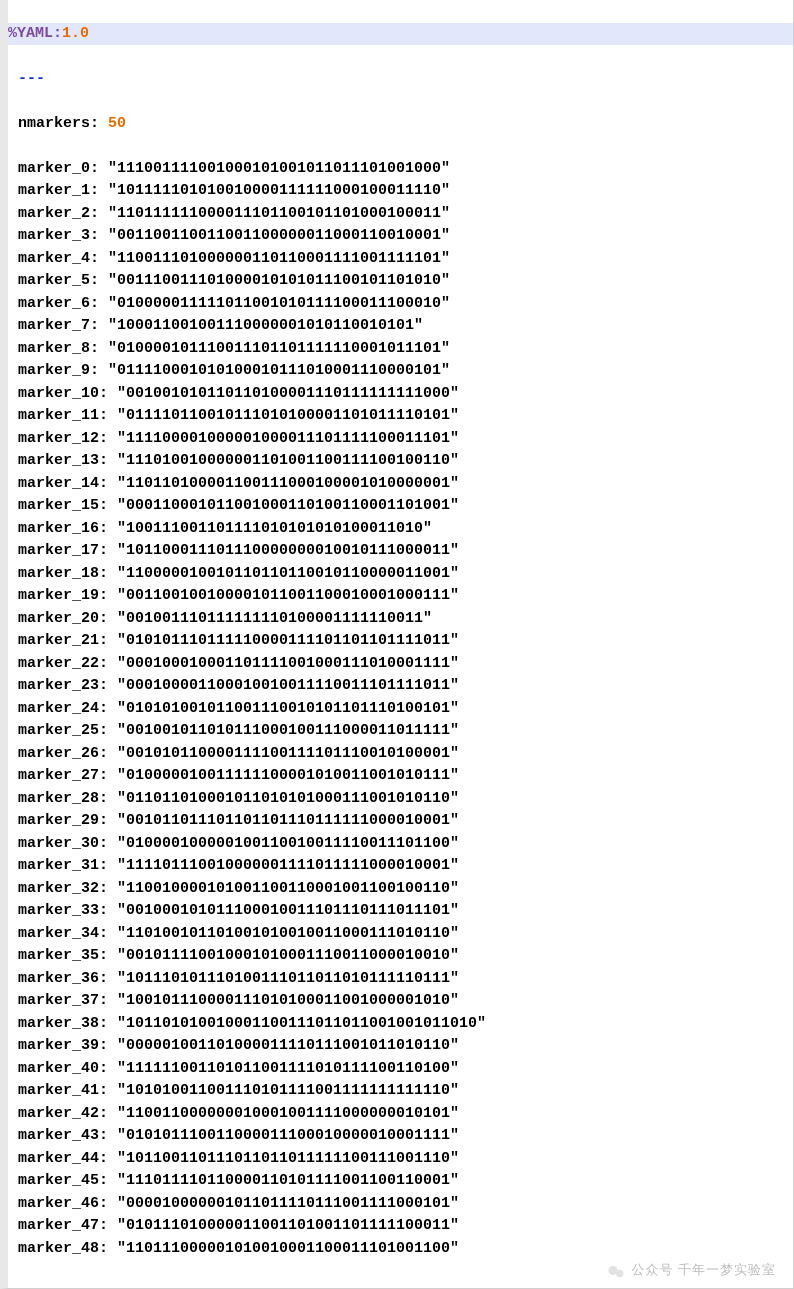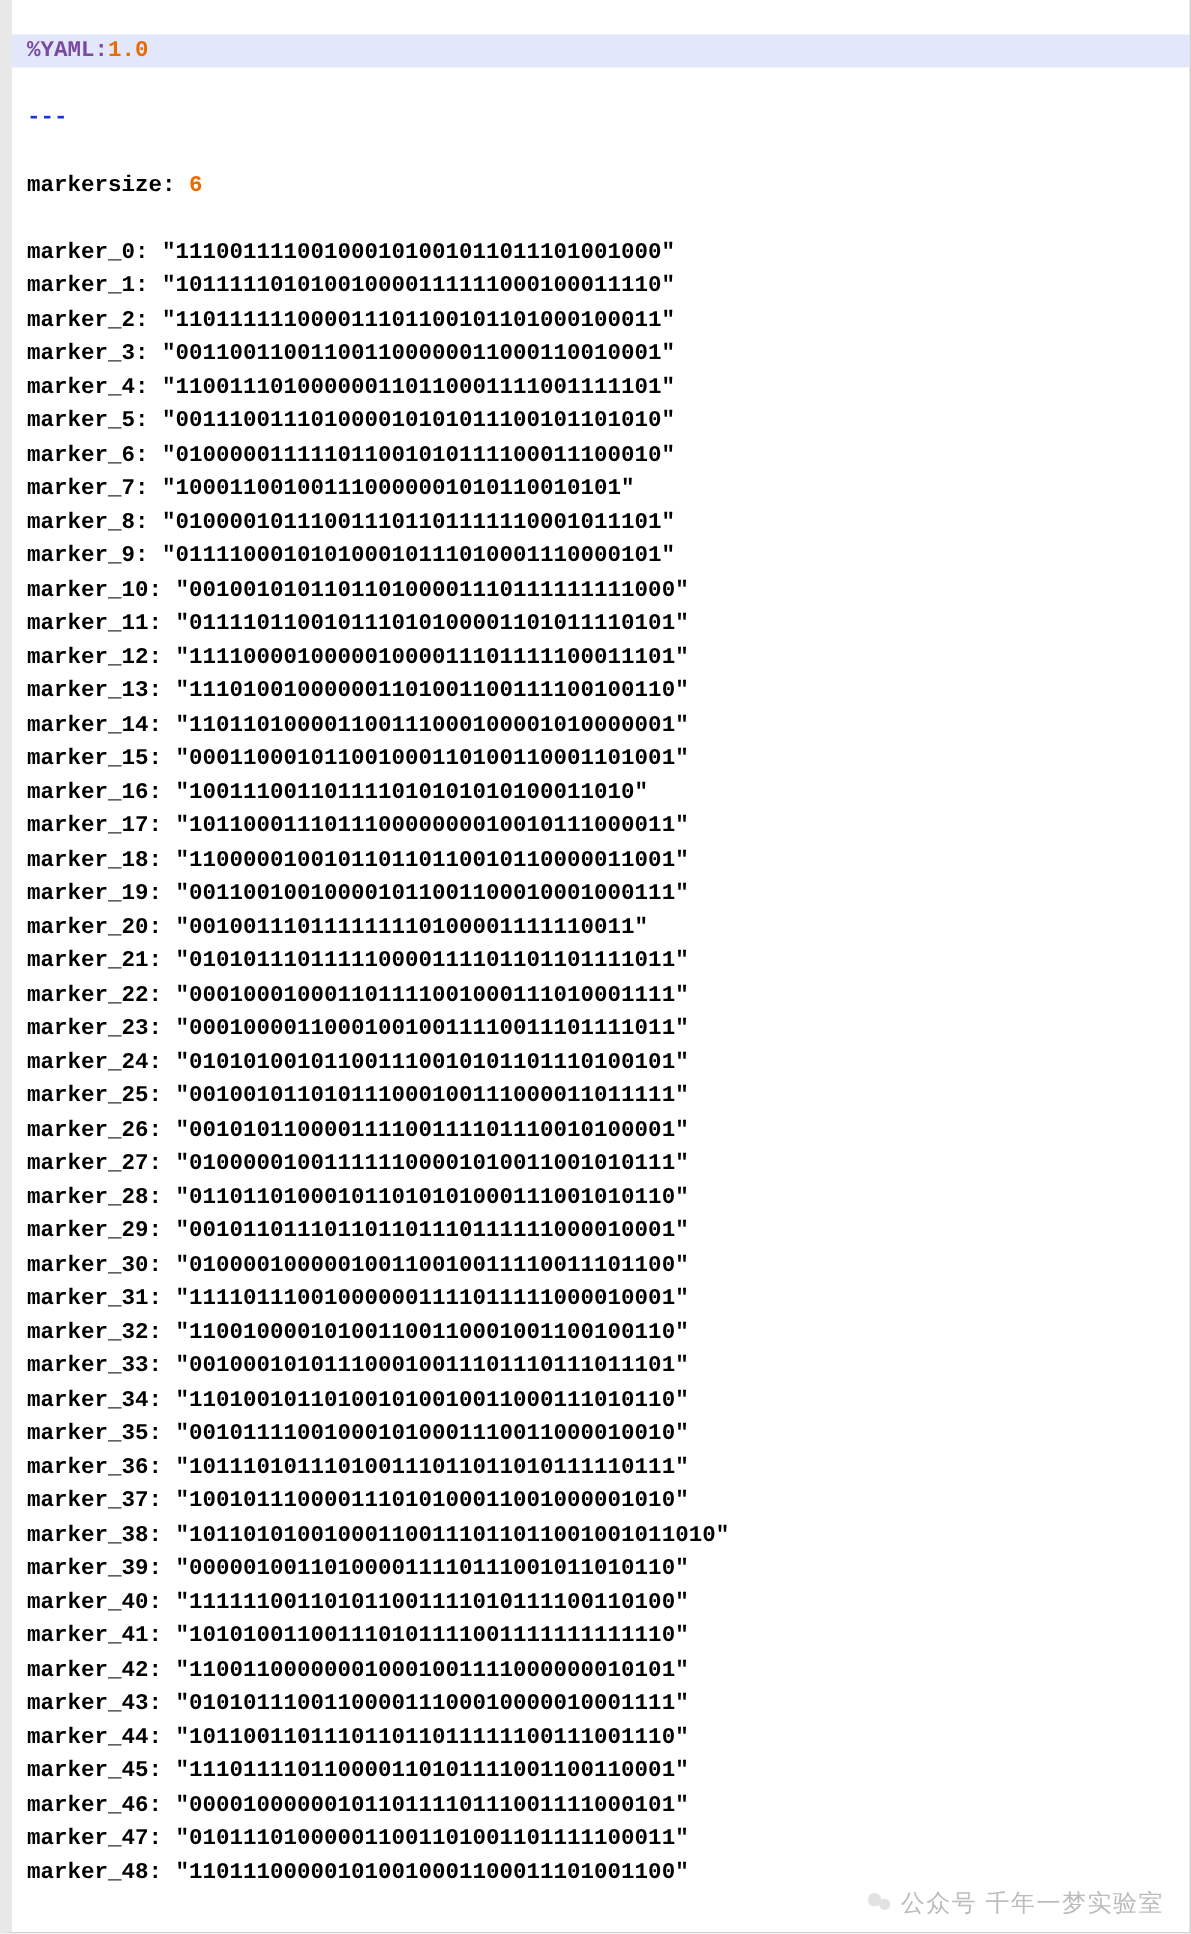--- a/index.html
+++ b/index.html
@@ -20,53 +20,52 @@
     min-height: 1289px;
     white-space: pre;
     font-weight: bold;
   }
   .line {
     display: block;
   }
   .header-line {
     background: #e2e7fb;
     margin: 0 -6px 0 -10px;
-    padding-left: 10px;
     padding-right: 6px;
   }
   .directive { color: #7a4aa0; }
   .number    { color: #e96c00; }
   .docmark   { color: #1a34d6; }
   .key       { color: #000; }
   .str       { color: #000; }
   .watermark {
     position: fixed;
     right: 18px;
     bottom: 8px;
     color: #bdbcbc;
     font-family: "PingFang SC","Microsoft YaHei",Arial,sans-serif;
-    font-size: 16px;
+    font-size: 13px;
     font-weight: normal;
     letter-spacing: 1px;
     pointer-events: none;
     display: flex;
-    align-items: flex-start;
+    align-items: flex-end;
     gap: 6px;
   }
   .watermark .wm-icon {
     width: 18px; height: 18px; opacity: .6;
   }
 </style>
 </head>
 <body>
 
 <div class="editor">
 <span class="line header-line"><span class="directive">%YAML:</span><span class="number">1.0</span></span>
 <span class="line"><span class="docmark">---</span></span>
-<div id="meta-lines"><span class="line"><span class="key">markersize: </span><span class="number">6</span></span></div>
+<div id="meta-lines"><span class="line"><span class="key">nmarkers: </span><span class="number">50</span></span></div>
 <div id="marker-lines"><span class="line"><span class="key">marker_0: </span><span class="str">"111001111001000101001011011101001000"</span></span><span class="line"><span class="key">marker_1: </span><span class="str">"101111101010010000111111000100011110"</span></span><span class="line"><span class="key">marker_2: </span><span class="str">"110111111000011101100101101000100011"</span></span><span class="line"><span class="key">marker_3: </span><span class="str">"001100110011001100000011000110010001"</span></span><span class="line"><span class="key">marker_4: </span><span class="str">"110011101000000110110001111001111101"</span></span><span class="line"><span class="key">marker_5: </span><span class="str">"001110011101000010101011100101101010"</span></span><span class="line"><span class="key">marker_6: </span><span class="str">"010000011111011001010111100011100010"</span></span><span class="line"><span class="key">marker_7: </span><span class="str">"100011001001110000001010110010101"</span></span><span class="line"><span class="key">marker_8: </span><span class="str">"010000101110011101101111110001011101"</span></span><span class="line"><span class="key">marker_9: </span><span class="str">"011110001010100010111010001110000101"</span></span><span class="line"><span class="key">marker_10: </span><span class="str">"001001010110110100001110111111111000"</span></span><span class="line"><span class="key">marker_11: </span><span class="str">"011110110010111010100001101011110101"</span></span><span class="line"><span class="key">marker_12: </span><span class="str">"111100001000001000011101111100011101"</span></span><span class="line"><span class="key">marker_13: </span><span class="str">"111010010000001101001100111100100110"</span></span><span class="line"><span class="key">marker_14: </span><span class="str">"110110100001100111000100001010000001"</span></span><span class="line"><span class="key">marker_15: </span><span class="str">"000110001011001000110100110001101001"</span></span><span class="line"><span class="key">marker_16: </span><span class="str">"100111001101111010101010100011010"</span></span><span class="line"><span class="key">marker_17: </span><span class="str">"101100011101110000000010010111000011"</span></span><span class="line"><span class="key">marker_18: </span><span class="str">"110000010010110110110010110000011001"</span></span><span class="line"><span class="key">marker_19: </span><span class="str">"001100100100001011001100010001000111"</span></span><span class="line"><span class="key">marker_20: </span><span class="str">"001001110111111110100001111110011"</span></span><span class="line"><span class="key">marker_21: </span><span class="str">"010101110111110000111101101101111011"</span></span><span class="line"><span class="key">marker_22: </span><span class="str">"000100010001101111001000111010001111"</span></span><span class="line"><span class="key">marker_23: </span><span class="str">"000100001100010010011110011101111011"</span></span><span class="line"><span class="key">marker_24: </span><span class="str">"010101001011001110010101101110100101"</span></span><span class="line"><span class="key">marker_25: </span><span class="str">"001001011010111000100111000011011111"</span></span><span class="line"><span class="key">marker_26: </span><span class="str">"001010110000111100111101110010100001"</span></span><span class="line"><span class="key">marker_27: </span><span class="str">"010000010011111100001010011001010111"</span></span><span class="line"><span class="key">marker_28: </span><span class="str">"011011010001011010101000111001010110"</span></span><span class="line"><span class="key">marker_29: </span><span class="str">"001011011101101101110111111000010001"</span></span><span class="line"><span class="key">marker_30: </span><span class="str">"010000100000100110010011110011101100"</span></span><span class="line"><span class="key">marker_31: </span><span class="str">"111101110010000001111011111000010001"</span></span><span class="line"><span class="key">marker_32: </span><span class="str">"110010000101001100110001001100100110"</span></span><span class="line"><span class="key">marker_33: </span><span class="str">"001000101011100010011101110111011101"</span></span><span class="line"><span class="key">marker_34: </span><span class="str">"110100101101001010010011000111010110"</span></span><span class="line"><span class="key">marker_35: </span><span class="str">"001011110010001010001110011000010010"</span></span><span class="line"><span class="key">marker_36: </span><span class="str">"101110101110100111011011010111110111"</span></span><span class="line"><span class="key">marker_37: </span><span class="str">"100101110000111010100011001000001010"</span></span><span class="line"><span class="key">marker_38: </span><span class="str">"101101010010001100111011011001001011010"</span></span><span class="line"><span class="key">marker_39: </span><span class="str">"000001001101000011110111001011010110"</span></span><span class="line"><span class="key">marker_40: </span><span class="str">"111111001101011001111010111100110100"</span></span><span class="line"><span class="key">marker_41: </span><span class="str">"101010011001110101111001111111111110"</span></span><span class="line"><span class="key">marker_42: </span><span class="str">"110011000000010001001111000000010101"</span></span><span class="line"><span class="key">marker_43: </span><span class="str">"010101110011000011100010000010001111"</span></span><span class="line"><span class="key">marker_44: </span><span class="str">"101100110111011011011111100111001110"</span></span><span class="line"><span class="key">marker_45: </span><span class="str">"111011110110000110101111001100110001"</span></span><span class="line"><span class="key">marker_46: </span><span class="str">"000010000001011011110111001111000101"</span></span><span class="line"><span class="key">marker_47: </span><span class="str">"010111010000011001101001101111100011"</span></span><span class="line"><span class="key">marker_48: </span><span class="str">"110111000001010010001100011101001100"</span></span></div>
 </div>
 
 <div class="watermark">
   <svg class="wm-icon" viewBox="0 0 24 24" fill="#cfcfcf">
       <circle cx="8" cy="10" r="6"></circle>
       <circle cx="17" cy="14" r="5"></circle>
     </svg>
   <span>公众号  千年一梦实验室</span>
 </div>

